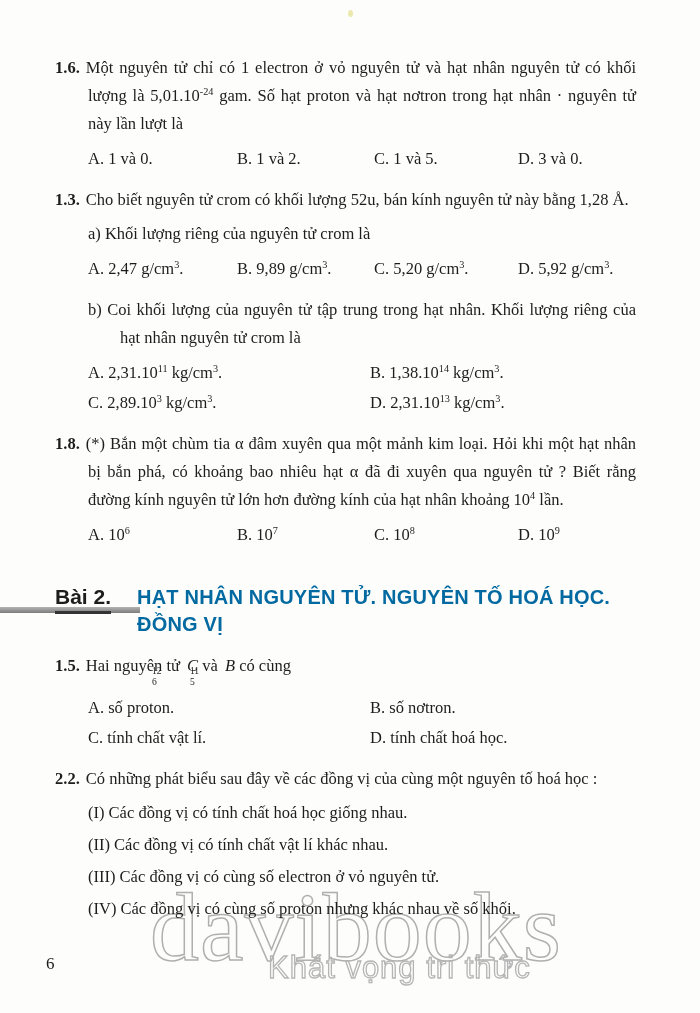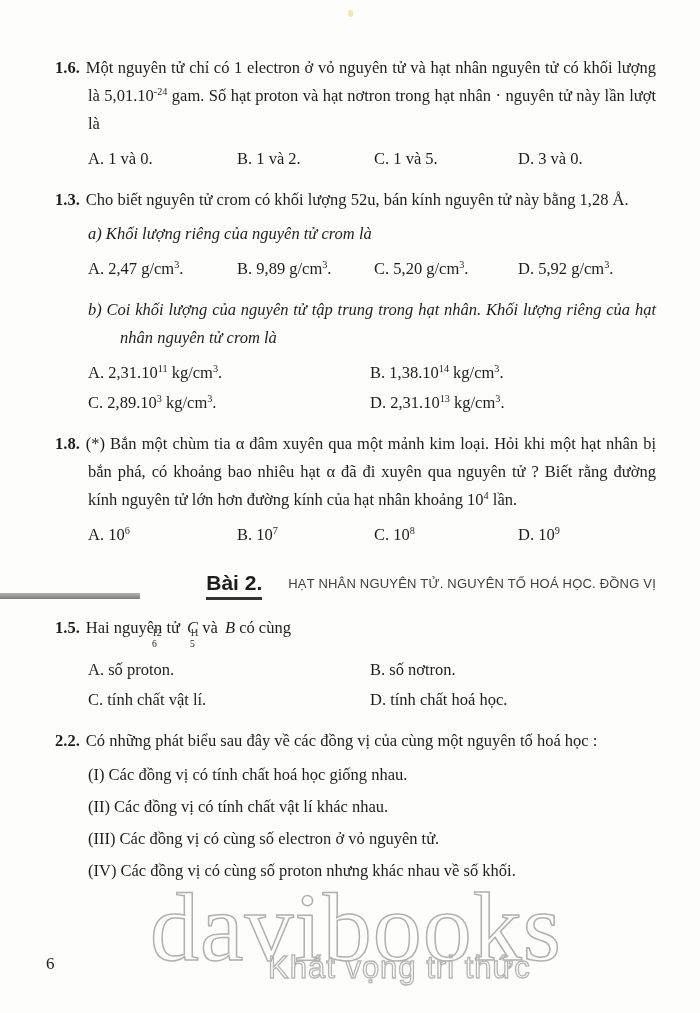--- a/index.html
+++ b/index.html
@@ -3,42 +3,42 @@
 <meta charset="utf-8">
 <style>
   html,body{margin:0;padding:0;}
   body{background:#e9e9e9;}
   .sheet{
     position:relative;width:700px;height:1013px;margin:0 auto;
     background:#fdfdfc;overflow:hidden;
     font-family:"Liberation Serif","DejaVu Serif",serif;
     color:#1d1d1d;font-size:16.5px;line-height:28px;
   }
-  .content{padding:54px 44px 0 55px;position:relative;z-index:1;}
+  .content{padding:54px 64px 0 55px;position:relative;z-index:1;}
   .q{margin:0 0 6px;padding-left:33px;text-indent:-33px;text-align:justify;}
   .qnum{font-weight:bold;margin-right:6px;}
-  .sub{margin:2px 0 6px 33px;padding-left:32px;text-indent:-32px;text-align:justify;font-style:italic;}
+  .sub{margin:2px 0 6px 33px;padding-left:32px;text-indent:-32px;text-align:justify;}
   .opts{margin:2px 0 12px 33px;line-height:30px;}
   .cols4{display:grid;grid-template-columns:149px 137px 144px auto;}
   .cols2{display:grid;grid-template-columns:282px auto;}
   .stmt{margin:0 0 4px 33px;}
   sup{font-size:0.62em;line-height:0;vertical-align:0.55em;}
   .stack{display:inline-flex;flex-direction:column;align-items:center;
     font-size:0.58em;line-height:1.1;vertical-align:-0.35em;margin:0 2px 0 1px;}
   .stack span{display:block;}
   i{font-style:italic;}
   
-  .lesson{position:relative;margin:20px 0 14px;display:flex;align-items:flex-start;gap:26px;
-    font-family:"Liberation Sans","DejaVu Sans",sans-serif;justify-content:flex-end;}
+  .lesson{position:relative;margin:34px 0 14px;display:flex;align-items:flex-start;gap:26px;
+    font-family:"Liberation Sans","DejaVu Sans",sans-serif;}
   .lesson-bar{position:absolute;left:-55px;top:23px;width:140px;height:6px;
     background:linear-gradient(#b3b3b3,#7c7c7c);z-index:0;}
   .lesson-num{position:relative;z-index:1;font-weight:bold;font-size:21px;line-height:26px;
     border-bottom:3px solid #333;padding-bottom:1px;white-space:nowrap;}
-  .lesson-title{font-weight:normal;font-size:13px;line-height:27px;max-width:495px;
-    letter-spacing:0.2px;margin:0;color:#404040;}
+  .lesson-title{font-weight:bold;font-size:20px;line-height:27px;max-width:495px;
+    letter-spacing:0.2px;margin:0;color:#0369a1;}
   
   .page-num{position:absolute;left:46px;top:950px;font-size:17px;z-index:1;}
   .wm-brand{position:absolute;left:150px;top:878px;z-index:0;
     font-family:"Liberation Serif","DejaVu Serif",serif;font-size:98px;line-height:1;
     color:transparent;-webkit-text-stroke:1.5px #b0b0b0;letter-spacing:1px;}
   .wm-slogan{position:absolute;left:268px;top:952px;z-index:0;
     font-family:"Liberation Sans","DejaVu Sans",sans-serif;font-size:31px;line-height:1;
     color:transparent;-webkit-text-stroke:1.3px #b5b5b5;letter-spacing:1px;}
   .speck{position:absolute;left:348px;top:10px;width:5px;height:7px;
     background:#e8e4a0;border-radius:50%;opacity:.85;}

